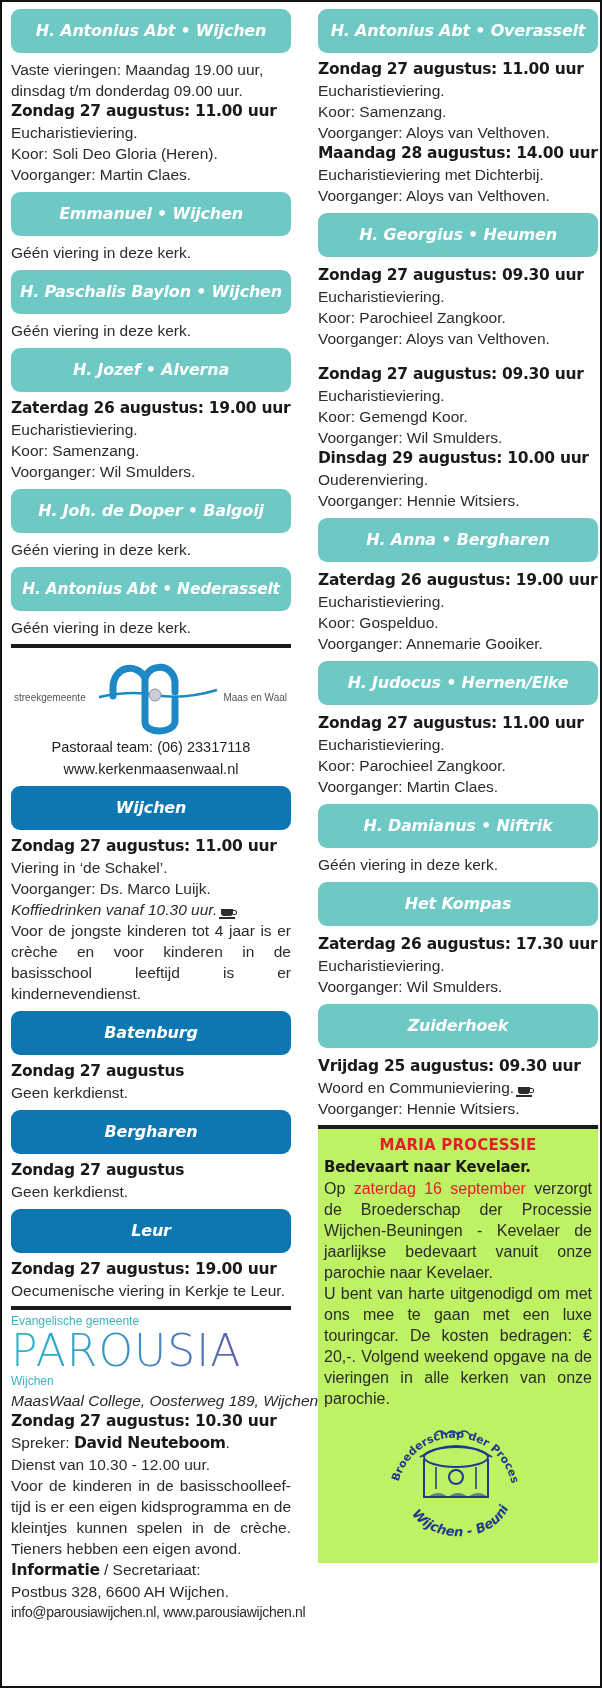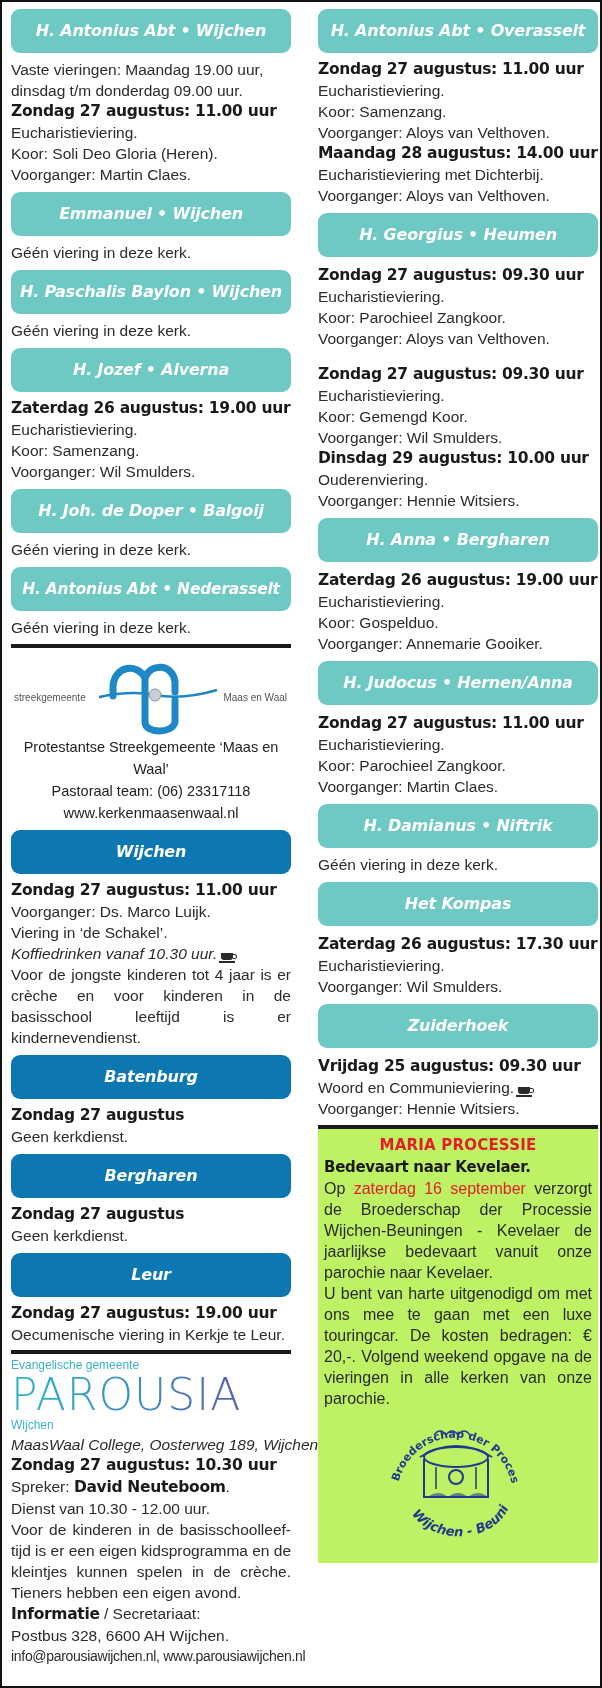--- a/index.html
+++ b/index.html
@@ -88,30 +88,29 @@
       <svg width="120" height="84" viewBox="0 0 120 84" style="position:absolute;left:88px;top:0;">
         <path d="M14 36 C14 14, 38 10, 46 26 C52 10, 74 12, 76 30 L76 40" fill="none" stroke="#1e88c6" stroke-width="7" stroke-linecap="round"></path>
         <path d="M14 38 L14 44" stroke="#1e88c6" stroke-width="7" stroke-linecap="round"></path>
         <path d="M46 28 L46 70 C46 82, 74 82, 76 70 L76 48" fill="none" stroke="#1e88c6" stroke-width="7" stroke-linecap="round"></path>
         <path d="M-4 46 Q 30 38 56 43 Q 84 48 118 38" fill="none" stroke="#1e88c6" stroke-width="2.5"></path>
         <circle cx="56" cy="43" r="6" fill="#c9cfd6" stroke="#8a95a0" stroke-width="1"></circle>
       </svg>
       <span class="small" style="right:4px;">Maas en Waal</span>
     </div>
     <div class="center" style="margin-bottom:6px;">
-      <div>Protestantse Streekgemeente ‘Maas en Waal’</div>
       <div>Pastoraal team: (06) 23317118</div>
       <div>www.kerkenmaasenwaal.nl</div>
     </div>
 
     <div class="banner blue">Wijchen</div>
     <div class="block">
       <span class="line bold">Zondag 27 augustus: 11.00 uur</span>
+      <span class="line">Viering in ‘de Schakel’.</span>
       <span class="line">Voorganger: Ds. Marco Luijk.</span>
-      <span class="line">Viering in ‘de Schakel’.</span>
       <span class="line"><span class="italic">Koffiedrinken vanaf 10.30 uur.</span><span class="cup"></span></span>
       <span class="justify" style="display:block;">Voor de jongste kinderen tot 4 jaar is er crèche en voor kinderen in de basisschool leeftijd is er kindernevendienst.</span>
     </div>
 
     <div class="banner blue">Batenburg</div>
     <div class="block">
       <span class="line bold">Zondag 27 augustus</span>
       <span class="line">Geen kerkdienst.</span>
     </div>
 
@@ -178,21 +177,21 @@
     </div>
 
     <div class="banner teal">H. Anna • Bergharen</div>
     <div class="block" style="padding-top:8px;">
       <span class="line bold">Zaterdag 26 augustus: 19.00 uur</span>
       <span class="line">Eucharistieviering.</span>
       <span class="line">Koor: Gospelduo.</span>
       <span class="line">Voorganger: Annemarie Gooiker.</span>
     </div>
 
-    <div class="banner teal">H. Judocus • Hernen/Anna</div>
+    <div class="banner teal">H. Judocus • Hernen/Elke</div>
     <div class="block" style="padding-top:8px;">
       <span class="line bold">Zondag 27 augustus: 11.00 uur</span>
       <span class="line">Eucharistieviering.</span>
       <span class="line">Koor: Parochieel Zangkoor.</span>
       <span class="line">Voorganger: Martin Claes.</span>
     </div>
 
     <div class="banner teal">H. Damianus • Niftrik</div>
     <div class="block">
       <span class="line">Géén viering in deze kerk.</span>

